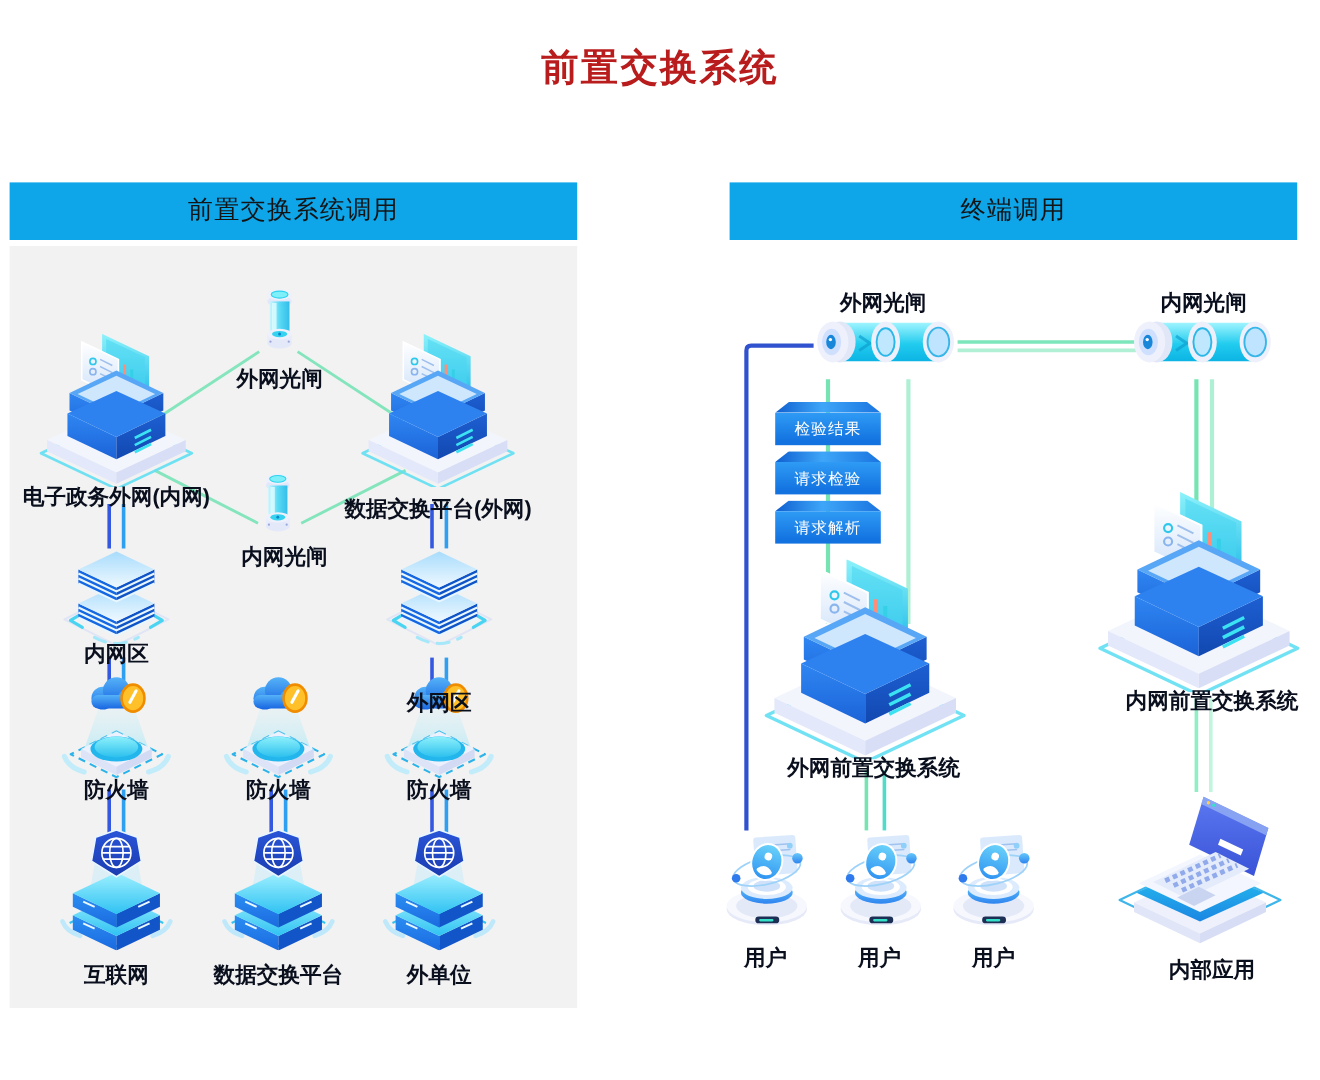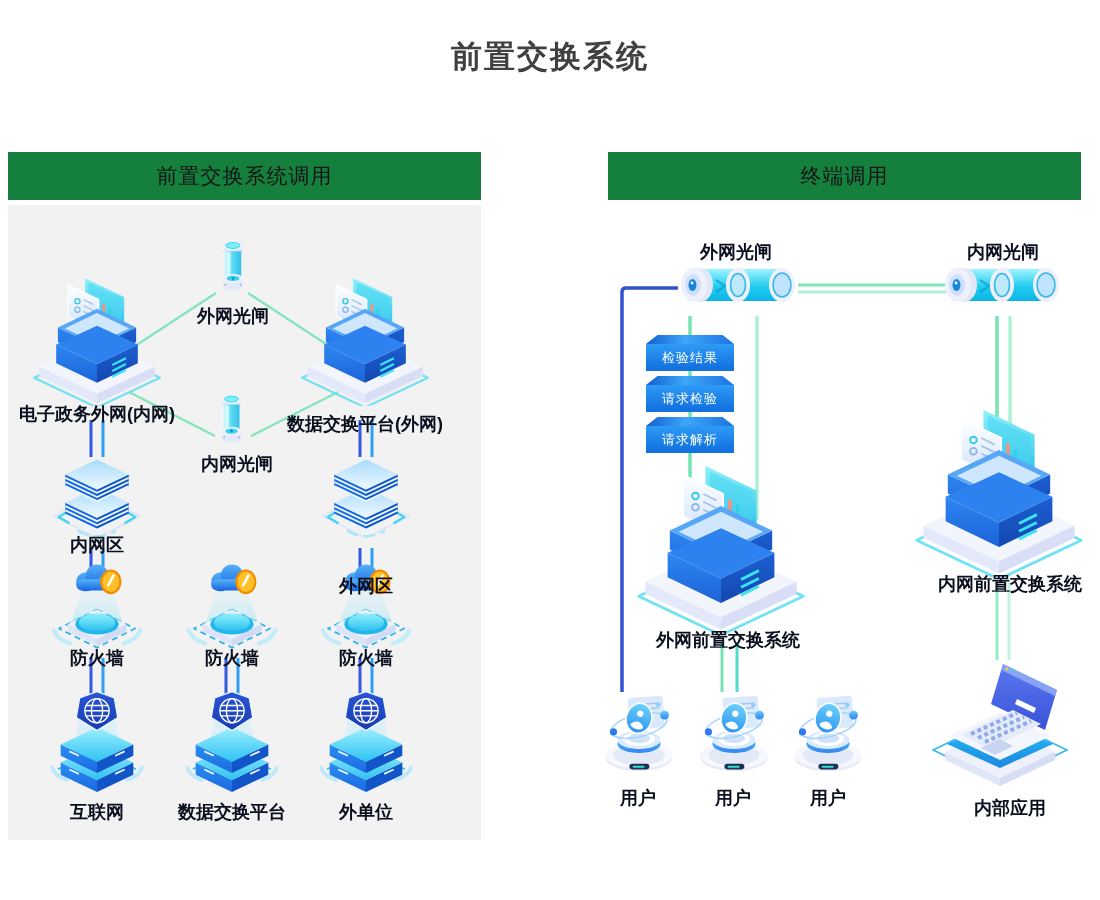--- a/index.html
+++ b/index.html
@@ -1,24 +1,24 @@
 <!DOCTYPE html>
 <html><head>
 <meta charset="utf-8">
 <style>
   * { margin:0; padding:0; box-sizing:border-box; }
   html,body { width:1100px; height:900px; background:#ffffff; overflow:hidden;
     font-family:"Liberation Sans","DejaVu Sans",sans-serif; }
   #stage { position:relative; width:1100px; height:900px; background:#fff; }
 
   .page-title { position:absolute; top:36px; left:0; width:1100px; text-align:center;
-    font-size:31px; font-weight:bold; color:#404040; letter-spacing:2px; }
+    font-size:31px; font-weight:bold; color:#b91c1c; letter-spacing:2px; }
 
   .panel { position:absolute; }
-  .panel-header { position:absolute; height:48px; background:#15803d; text-align:center;
+  .panel-header { position:absolute; height:48px; background:#0ea5e9; text-align:center;
     line-height:48px; font-size:21px; color:#141414; letter-spacing:1px; }
   .panel-body { position:absolute; background:#f2f2f2; }
 
   svg.lines { position:absolute; left:0; top:0; z-index:1; pointer-events:none; }
   .node { position:absolute; z-index:2; }
   .lbl { position:absolute; z-index:3; transform:translateX(-50%); white-space:nowrap;
     font-size:18px; font-weight:bold; color:#0a0f1e; }
 
   
   .box3d { position:absolute; z-index:2; width:88px; height:27px;

